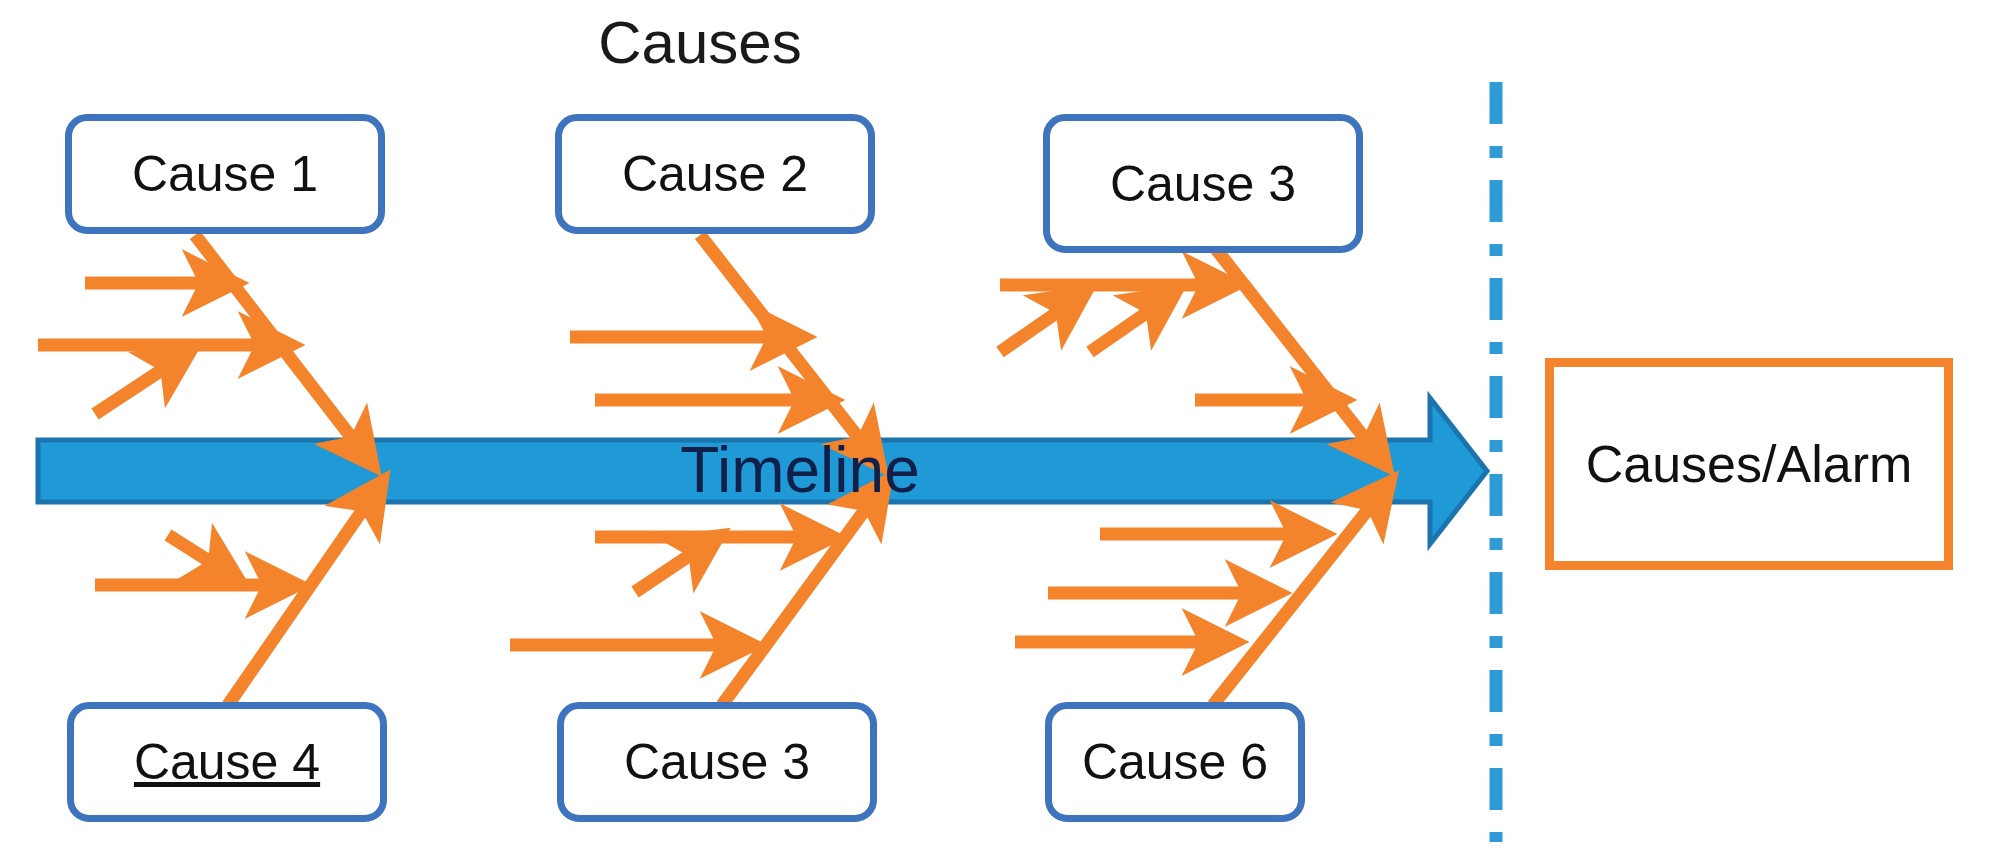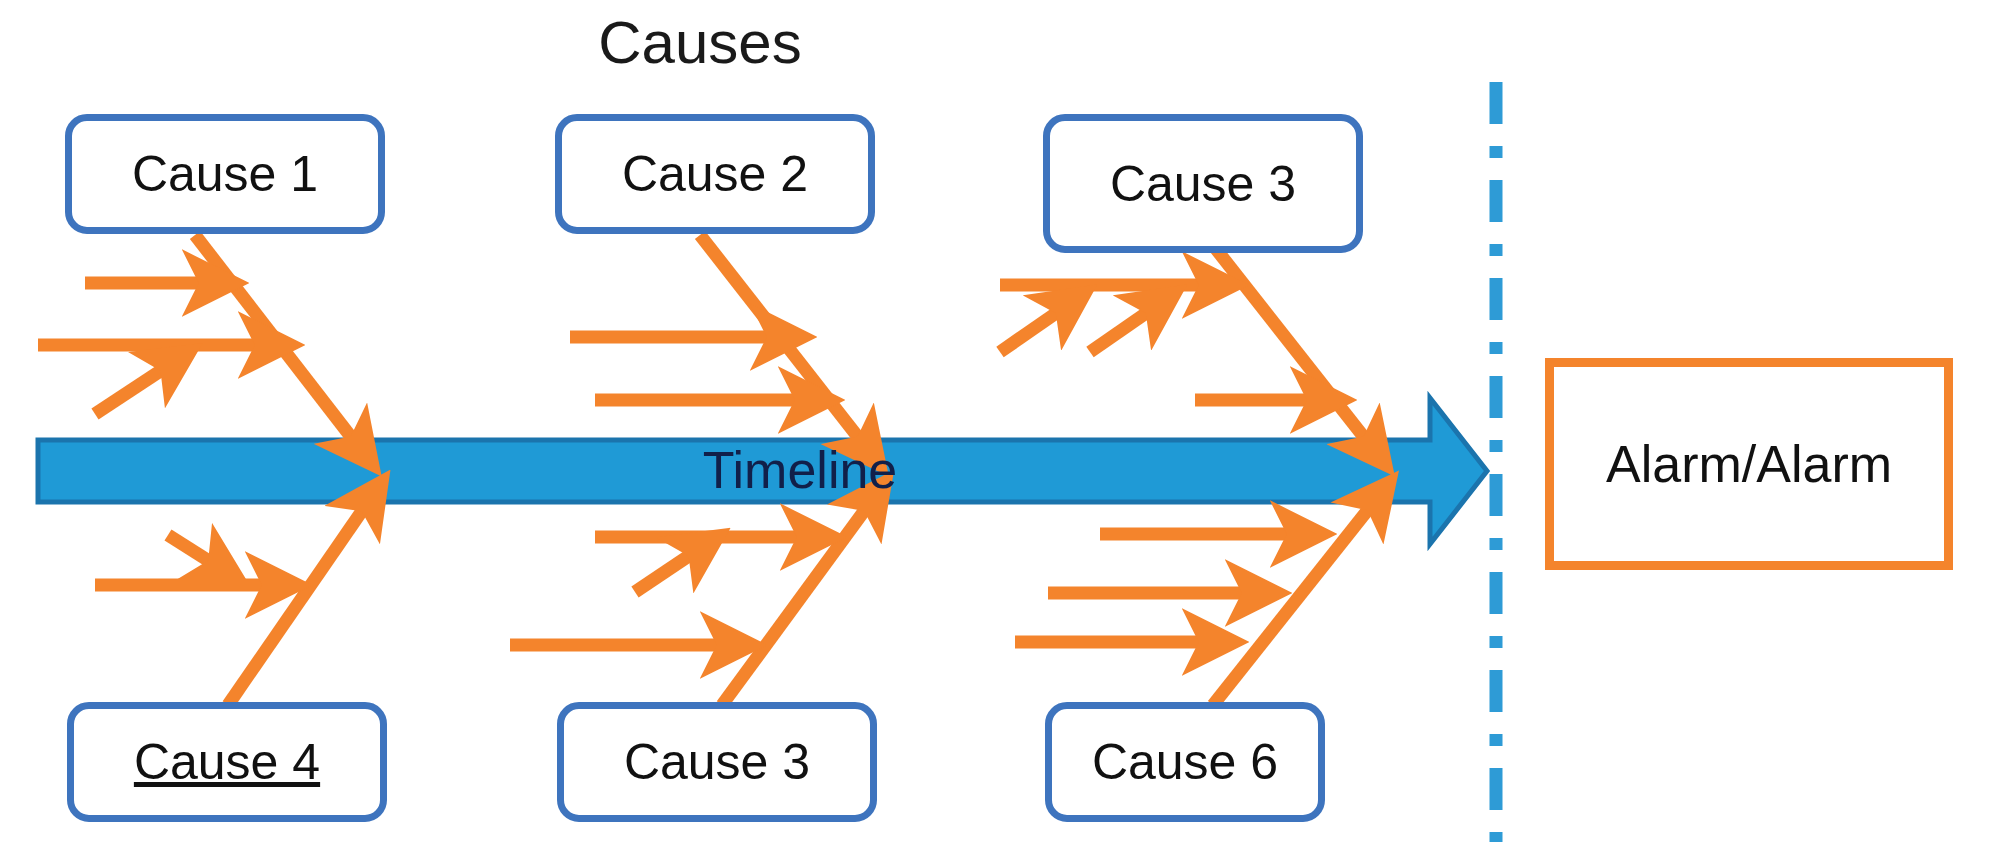--- a/index.html
+++ b/index.html
@@ -51,21 +51,21 @@
   }
   #timeline-label {
     position: absolute;
     left: 600px;
     top: 440px;
     width: 400px;
     height: 60px;
     display: flex;
     align-items: center;
     justify-content: center;
-    font-size: 52px;
+    font-size: 64px;
     color: #11204a;
     font-family: "Liberation Sans", sans-serif;
     pointer-events: none;
   }
   #event-box {
     position: absolute;
     left: 1545px;
     top: 358px;
     width: 408px;
     height: 212px;
@@ -149,19 +149,19 @@
       <line x1="1496" y1="82" x2="1496" y2="842" stroke="#2E9BD6" stroke-width="13" stroke-dasharray="42 22 12 22" stroke-linecap="butt"></line>
     </g>
   </svg>
 
   <div class="cause-box" style="left:65px;  top:114px; width:320px; height:120px;">Cause 1</div>
   <div class="cause-box" style="left:555px; top:114px; width:320px; height:120px;">Cause 2</div>
   <div class="cause-box" style="left:1043px;top:114px; width:320px; height:139px;">Cause 3</div>
 
   <div class="cause-box" style="left:67px;  top:702px; width:320px; height:120px;text-decoration:underline;">Cause 4</div>
   <div class="cause-box" style="left:557px; top:702px; width:320px; height:120px;">Cause 3</div>
-  <div class="cause-box" style="left:1045px;top:702px; width:280px; height:120px;">Cause 6</div>
+  <div class="cause-box" style="left:1045px;top:702px; width:260px; height:120px;">Cause 6</div>
 
   <div id="timeline-label">Timeline</div>
 
-  <div id="event-box">Alarm/Alarm</div>
+  <div id="event-box">Causes/Alarm</div>
 
 </div>
 
 </body></html>

